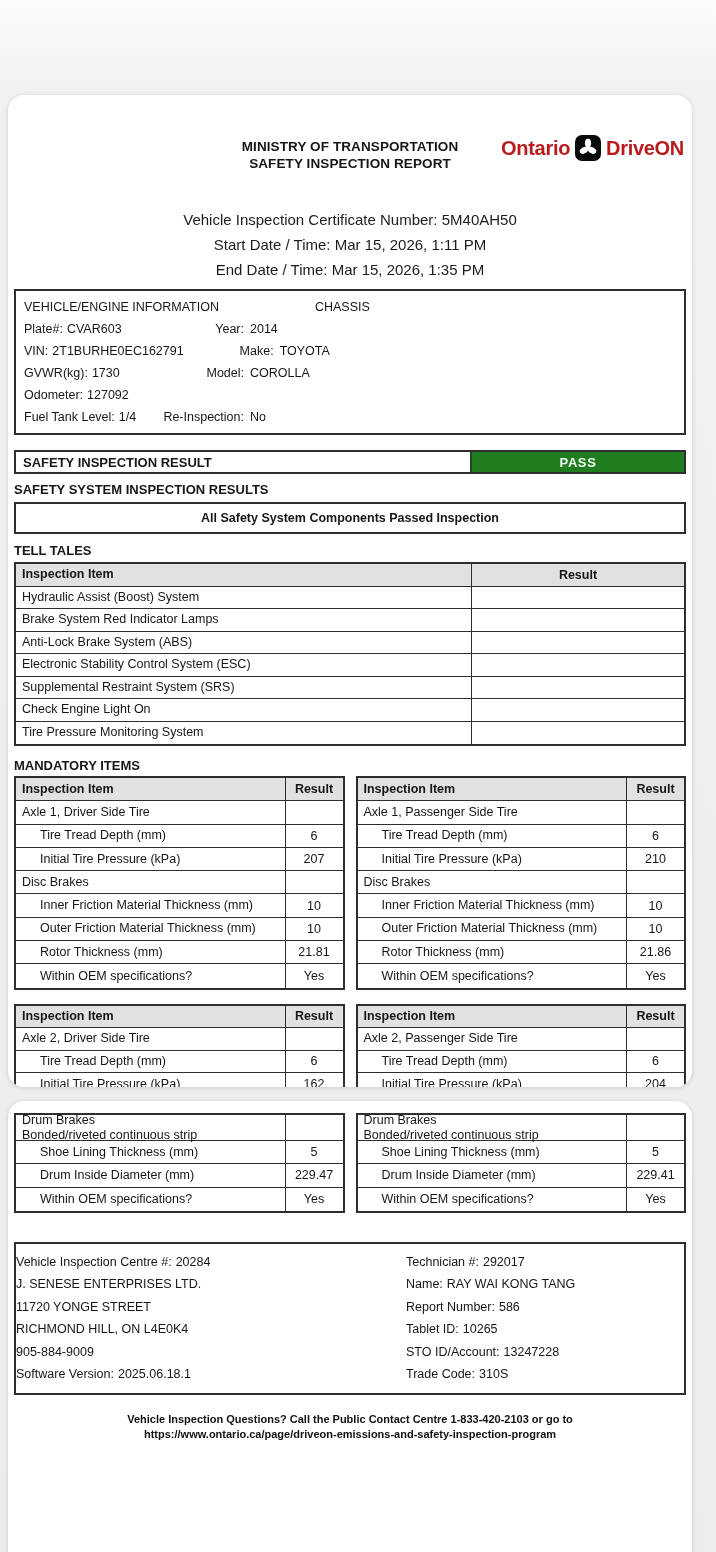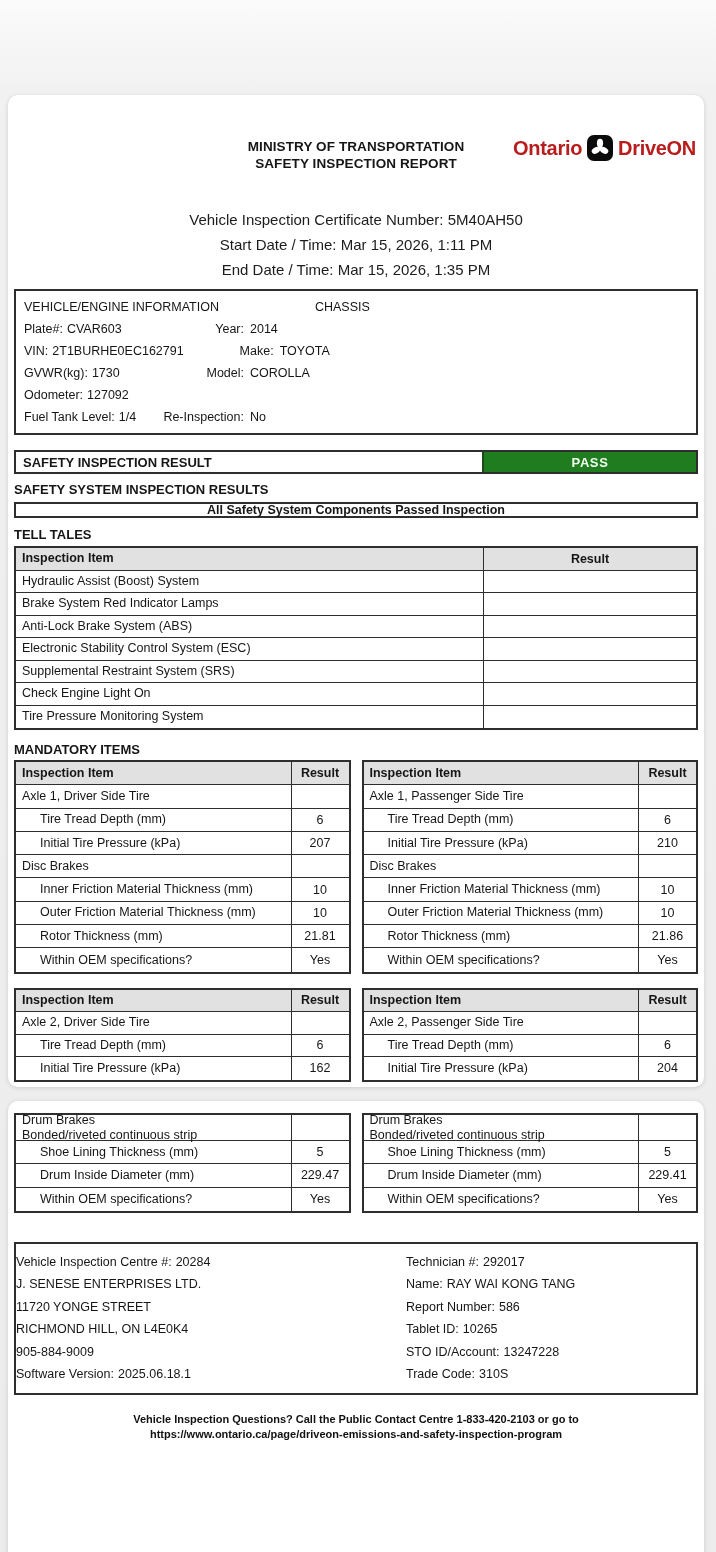--- a/index.html
+++ b/index.html
@@ -3,21 +3,21 @@
 <meta charset="utf-8">
 <style>
   html,body{margin:0;padding:0;}
   body{
     width:716px;height:1552px;overflow:hidden;position:relative;
     background:linear-gradient(180deg,#fbfbfb 0px,#f1f1f1 90px,#ececec 100%);
     font-family:"Liberation Sans","DejaVu Sans",sans-serif;color:#161616;
     -webkit-font-smoothing:antialiased;
   }
   .card{
-    position:absolute;left:8px;right:12px;background:#fff;border-radius:10px;
+    position:absolute;left:8px;right:24px;background:#fff;border-radius:16px;
     box-shadow:0 1px 5px rgba(0,0,0,.14);box-sizing:border-box;
   }
   .card1{top:95px;height:992px;padding:43px 6px 12px;overflow:hidden;}
   .card2{top:1101px;height:470px;padding:12px 6px 0;}
 
   .b{font-weight:400;}
 
   
   .rpt-header{position:relative;text-align:center;}
   .ministry{font-size:13.5px;font-weight:700;line-height:17px;letter-spacing:.1px;}
@@ -38,21 +38,21 @@
 
   
   .result-bar{display:flex;border:2px solid #2e2e2e;height:24px;margin-top:15px;box-sizing:border-box;}
   .result-label{flex:1;display:flex;align-items:center;padding-left:7px;font-weight:700;font-size:13px;}
   .result-pass{flex:0 0 212px;border-left:2px solid #1c4a1c;background:var(--pass-green,#1f7d1f);
     display:flex;align-items:center;justify-content:center;color:#f1fff1;font-weight:700;
     font-size:13px;letter-spacing:.6px;}
 
   .sec-title{font-weight:700;font-size:13px;}
   .sys-title{margin-top:8px;}
-  .msg-box{border:2px solid #2e2e2e;height:16px;display:flex;align-items:center;justify-content:center;
+  .msg-box{border:2px solid #2e2e2e;height:32px;display:flex;align-items:center;justify-content:center;
     font-weight:700;font-size:12.5px;margin-top:5px;box-sizing:border-box;}
   .tell-title{margin-top:9px;}
   .mand-title{margin-top:12px;}
 
   
   .tbl{border:2px solid #2e2e2e;font-size:12.5px;box-sizing:border-box;background:#fff;}
   .tell-table{margin-top:4px;}
   .t-row{display:flex;align-items:stretch;border-bottom:1px solid #2e2e2e;box-sizing:border-box;}
   .t-row:last-child{border-bottom:none;}
   .t-head{background:var(--head-gray,#e1e1e1);font-weight:700;}

